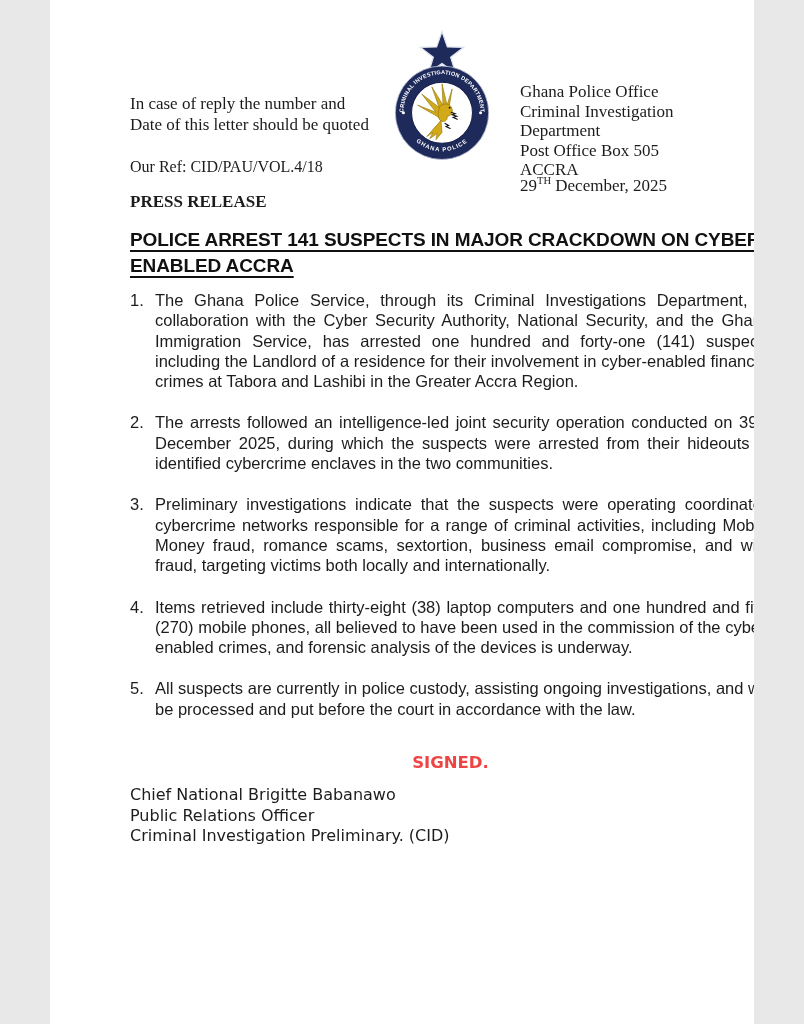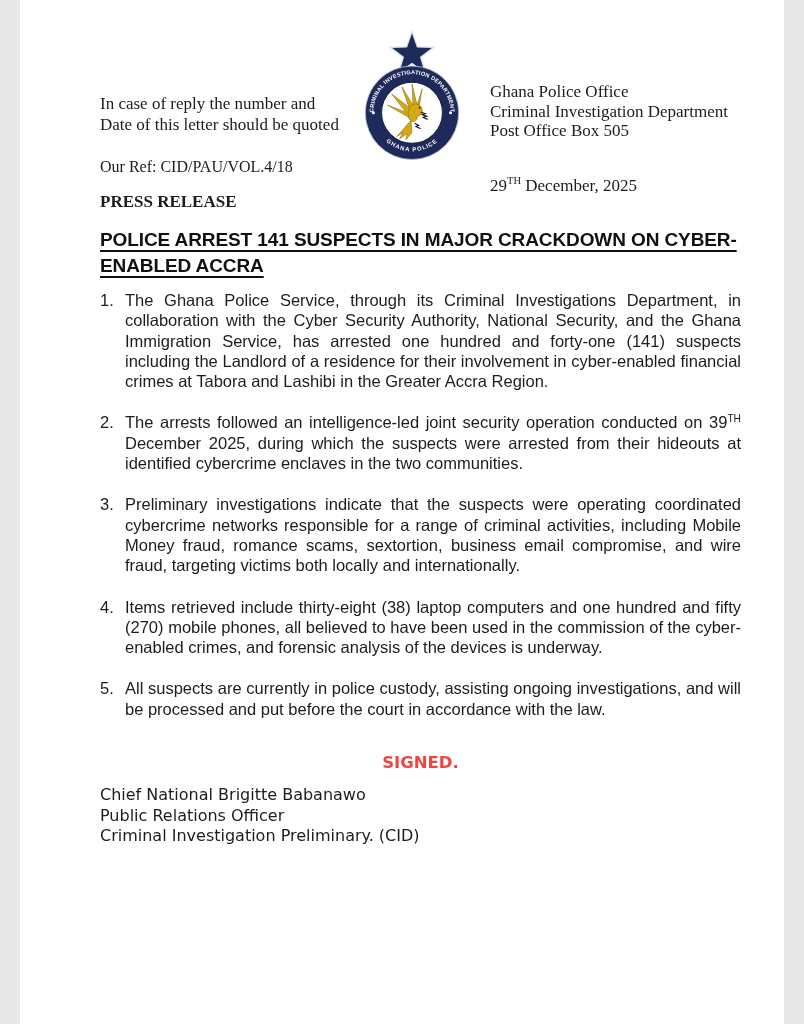--- a/index.html
+++ b/index.html
@@ -1,19 +1,19 @@
 <!DOCTYPE html>
 <html><head>
 <meta charset="utf-8">
 <style>
   * { margin: 0; padding: 0; box-sizing: border-box; }
   html, body { background: #e8e8e8; }
   .page {
     position: relative;
-    width: 764px;
+    width: 704px;
     height: 1024px;
     background: #ffffff;
     font-family: "Liberation Serif", serif;
     color: #1c1c1c;
     overflow: hidden;
     margin: 0 auto;
   }
   
   .reply-note {
     position: absolute; left: 80px; top: 93px;
@@ -99,20 +99,21 @@
         <path d="M106 184 l7 4 l-5 2 l8 4"></path>
       </g>
       <circle cx="115" cy="153" r="1.8" fill="#111111"></circle>
     </svg>
   </div>
 
   <div class="org-block">
     <div>Ghana Police Office</div>
     <div>Criminal Investigation Department</div>
     <div>Post Office Box 505</div>
+    <div>ACCRA</div>
   </div>
 
   <div class="our-ref">
     <span>Our Ref: CID/PAU/VOL.4/18</span>
   </div>
 
   <div class="letter-date"><span>29</span><sup>TH</sup><span> December, 2025</span></div>
 
   <div class="press-release">
     <span>PRESS RELEASE</span>

